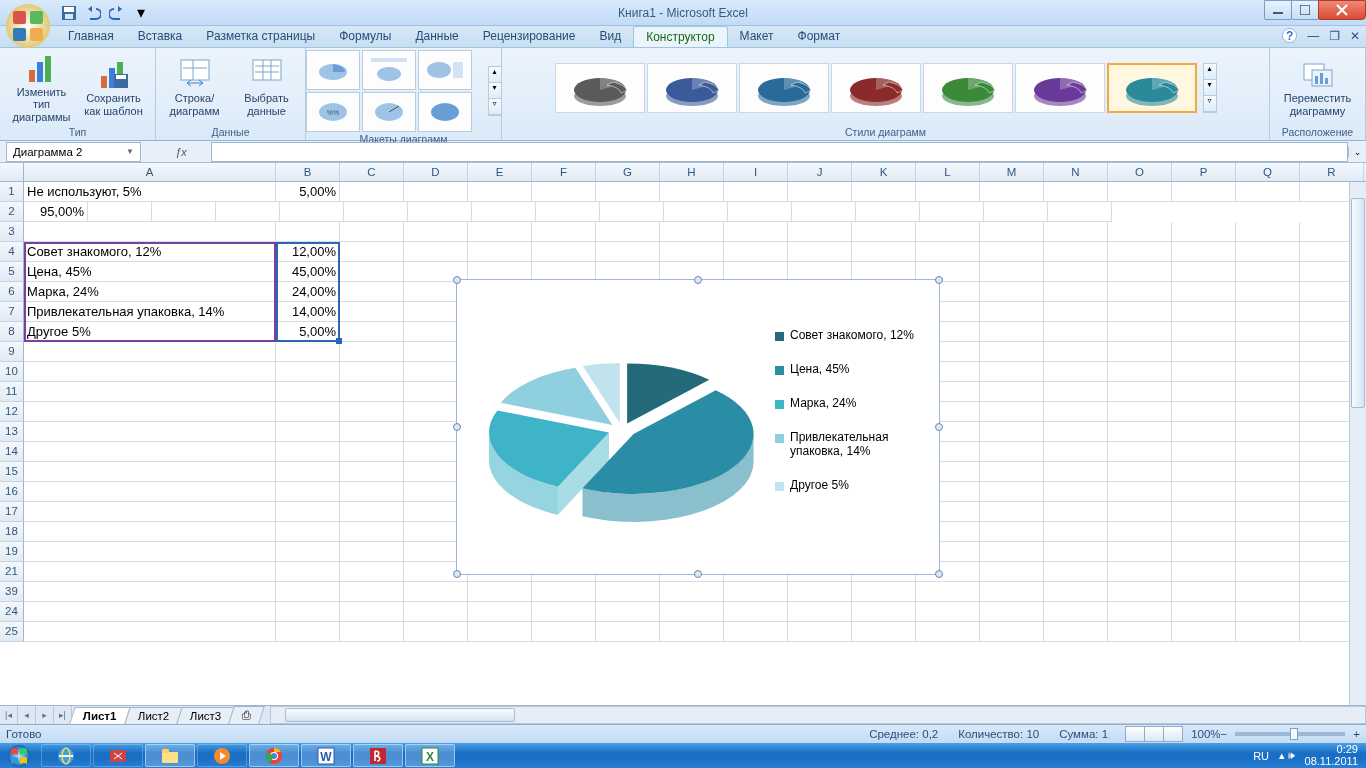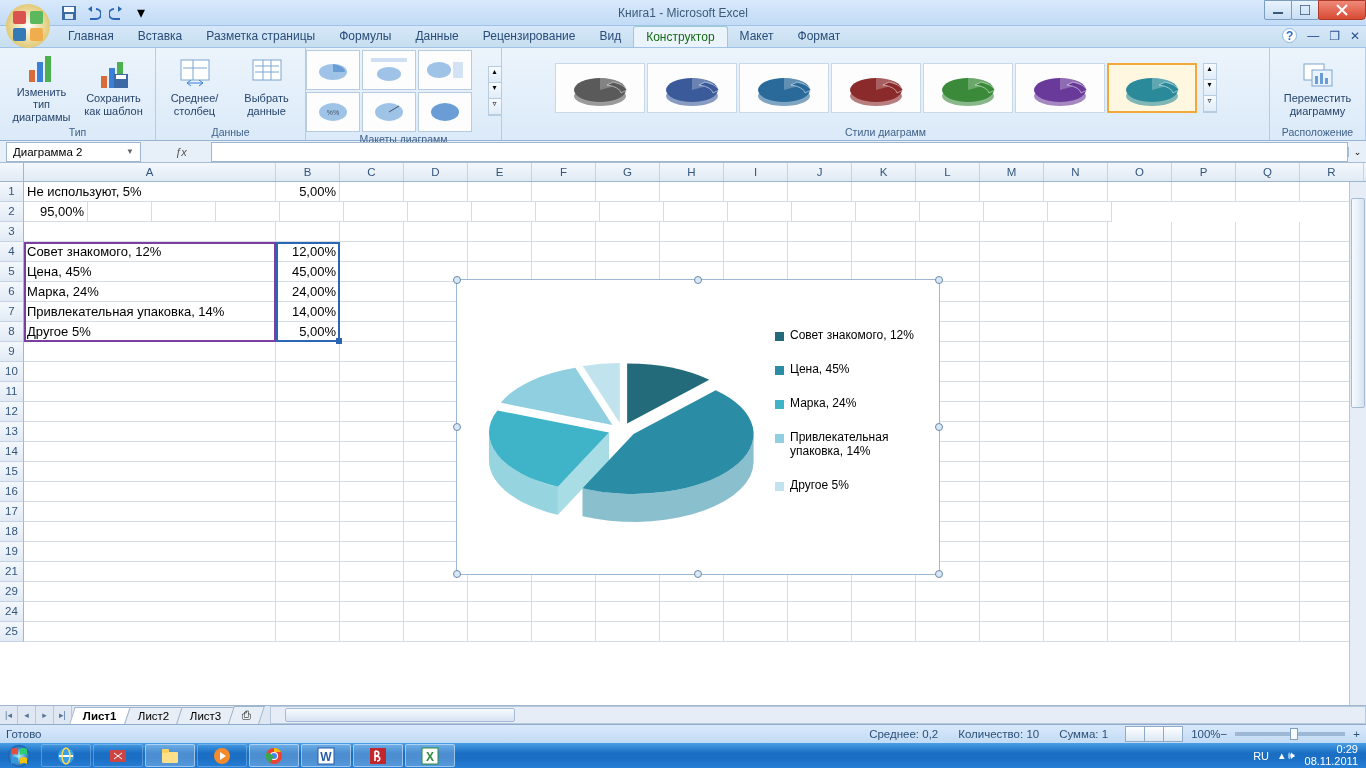--- a/index.html
+++ b/index.html
@@ -214,21 +214,21 @@
   <div class="rgroup" style="width:150px">
     <div class="body">
       <div class="bigbtn">
         <div class="ic">
             <svg viewBox="0 0 32 32">
               <rect x="2" y="2" width="28" height="20" fill="#fff" stroke="#7da5d0"></rect>
               <path d="M4 10h24M14 2v20" stroke="#7da5d0"></path>
               <path d="M8 25h16m-4-3 4 3-4 3M12 22l-4 3 4 3" stroke="#3a80d9" fill="none"></path>
             </svg>
           </div>
-        <span>Среднее/столбец</span>
+        <span>Строка/диаграмм</span>
       </div>
       <div class="bigbtn">
         <div class="ic">
             <svg viewBox="0 0 32 32">
               <rect x="2" y="2" width="28" height="20" fill="#fff" stroke="#7da5d0"></rect>
               <path d="M4 8h24M4 14h24M12 2v20M20 2v20" stroke="#7da5d0"></path>
             </svg>
           </div>
         <span>Выбрать данные</span>
       </div>
@@ -830,21 +830,21 @@
         <div class="cell" style="width: 64px;"></div>
         <div class="cell" style="width: 64px;"></div>
         <div class="cell" style="width: 64px;"></div>
         <div class="cell" style="width: 64px;"></div>
         <div class="cell" style="width: 64px;"></div>
         <div class="cell" style="width: 64px;"></div>
         <div class="cell" style="width: 64px;"></div>
         <div class="cell" style="width: 64px;"></div>
       </div>
       <div class="row">
-        <div class="rh">29</div>
+        <div class="rh">39</div>
         <div class="cell" style="width: 252px;"></div>
         <div class="cell r" style="width: 64px;"></div>
         <div class="cell" style="width: 64px;"></div>
         <div class="cell" style="width: 64px;"></div>
         <div class="cell" style="width: 64px;"></div>
         <div class="cell" style="width: 64px;"></div>
         <div class="cell" style="width: 64px;"></div>
         <div class="cell" style="width: 64px;"></div>
         <div class="cell" style="width: 64px;"></div>
         <div class="cell" style="width: 64px;"></div>

